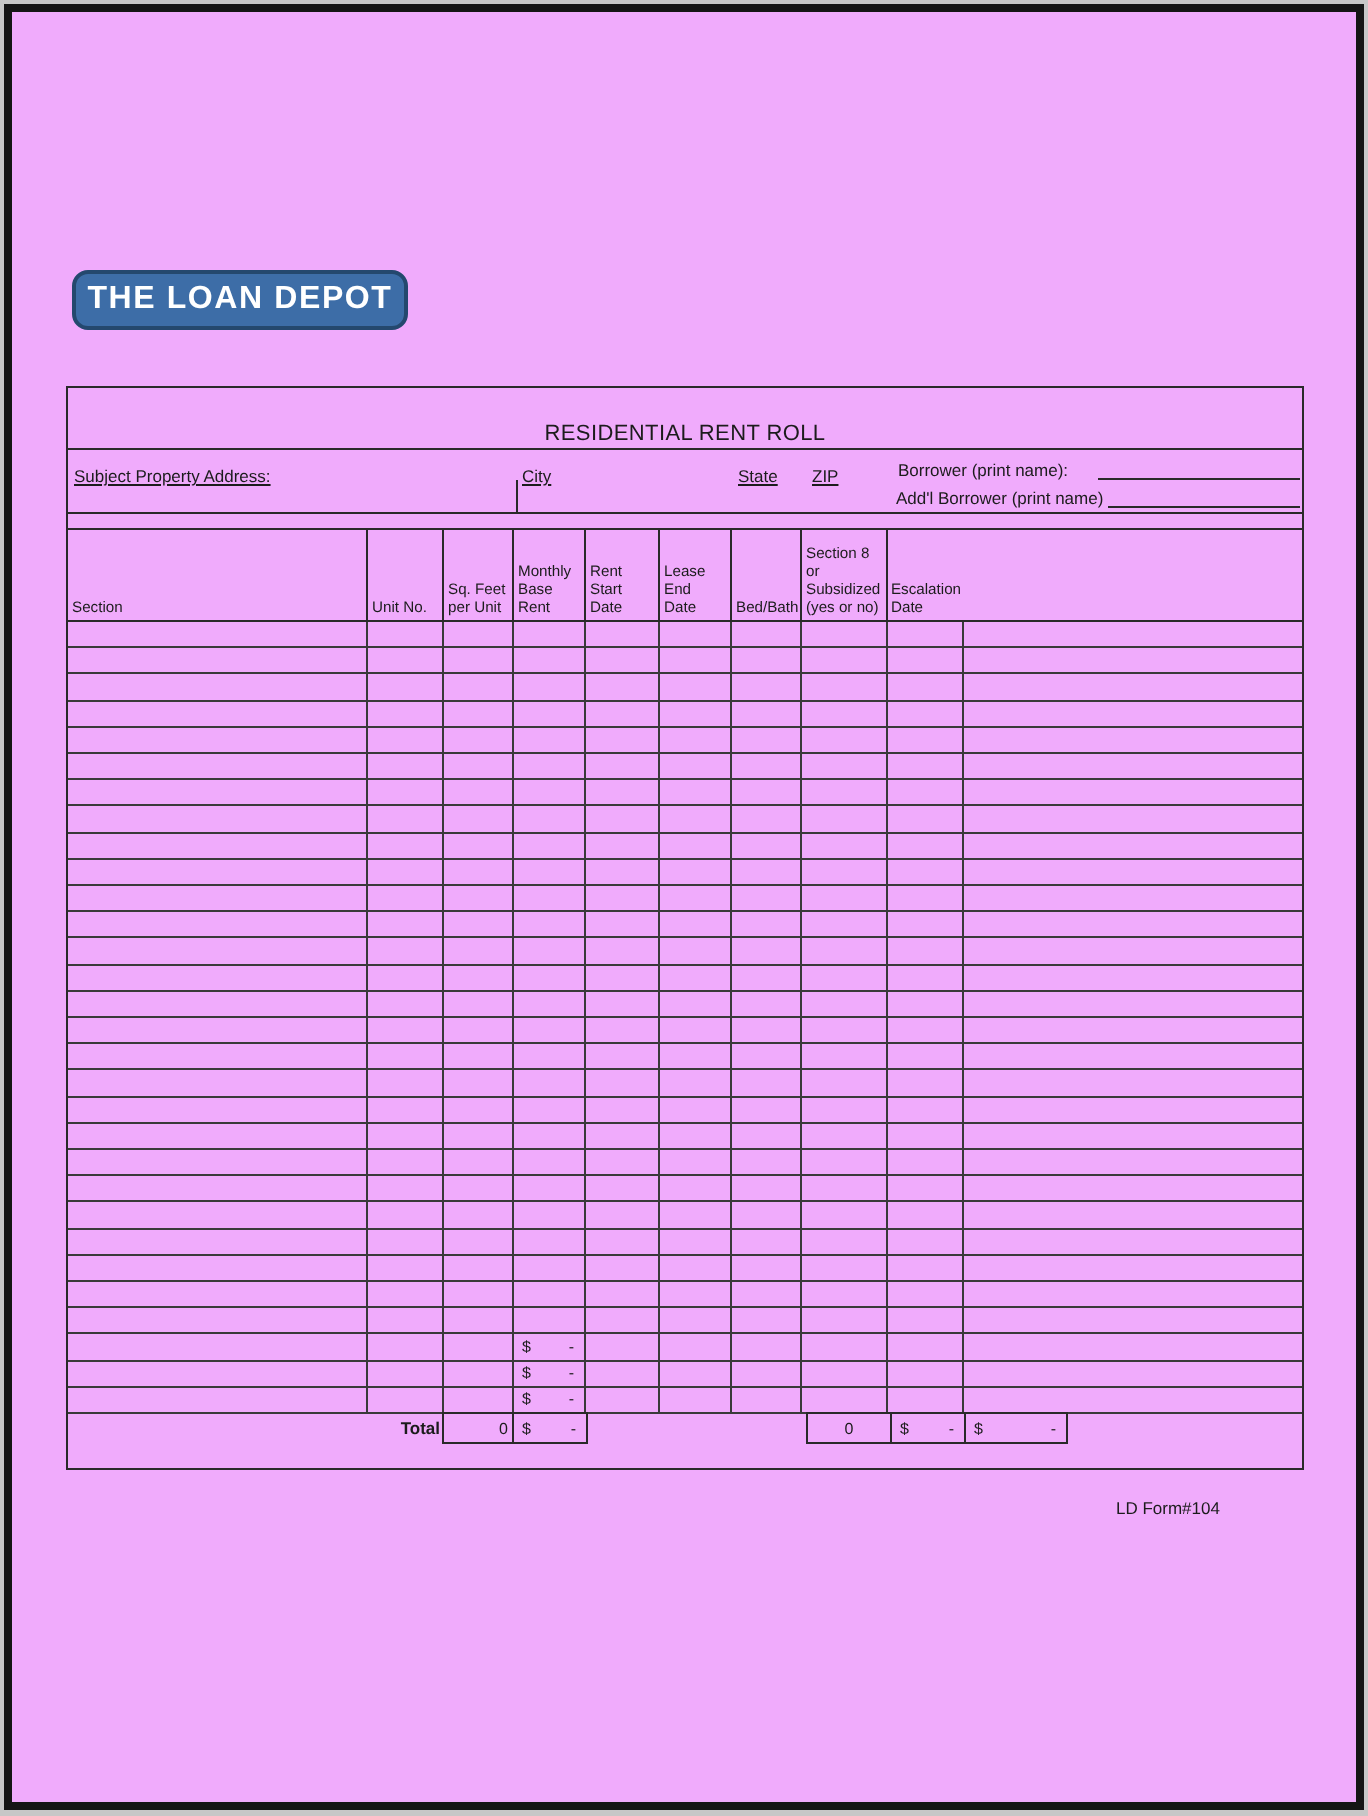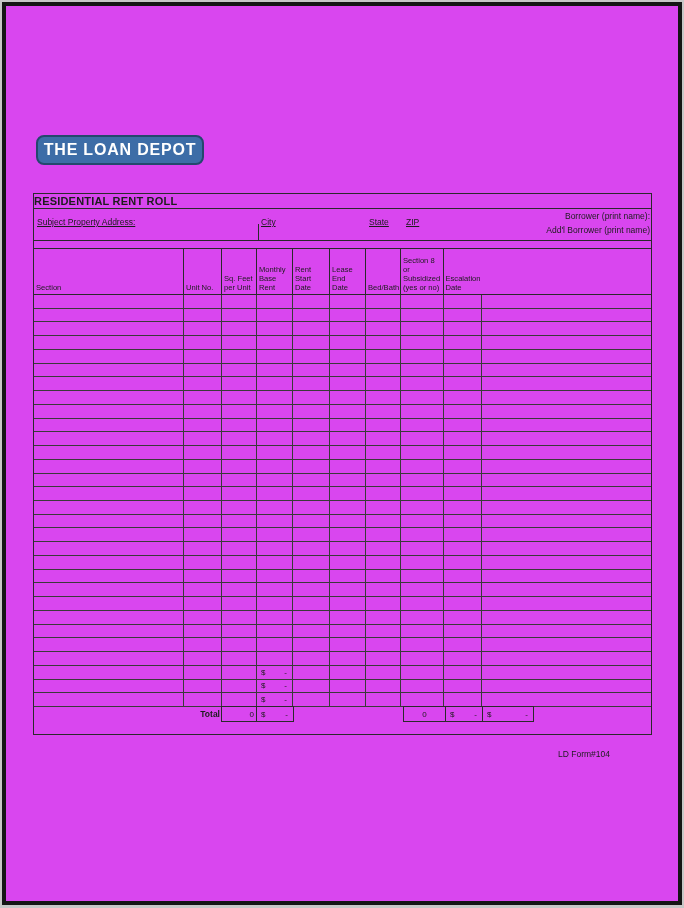--- a/index.html
+++ b/index.html
@@ -1,42 +1,42 @@
 <!DOCTYPE html>
 <html><head>
 <meta charset="utf-8">
 <style>
   * { margin:0; padding:0; box-sizing:border-box; }
   html,body { width:684px; height:908px; overflow:hidden; }
   body { background:#c7c7c7; font-family:"Liberation Sans", sans-serif; position:relative; color:#1c1c1c; }
 
   .page { position:absolute; left:2px; top:2px; width:680px; height:903px;
-          background:#d946ef; border:4px solid #151515; }
+          background:#f0abfc; border:4px solid #151515; }
 
   .logo { position:absolute; left:30px; top:129px; width:168px; height:30px;
           border:2px solid #24486e; border-radius:8px; color:#ffffff;
           font-weight:bold; font-size:16px; letter-spacing:0.8px;
           text-align:center; line-height:25px; }
 
   .form { position:absolute; left:27px; top:187px; width:619px; height:542px;
           border:1px solid #2a2a2a; display:flex; flex-direction:column; }
 
-  .title-row { height:15px; border-bottom:1px solid #2a2a2a; text-align:left;
-               font-weight:bold; font-size:11px; line-height:14px; letter-spacing:0.2px; }
+  .title-row { height:15px; border-bottom:1px solid #2a2a2a; text-align:center;
+               font-weight:normal; font-size:11px; line-height:14px; letter-spacing:0.2px;margin-top:16px; }
 
   .addr { height:32px; border-bottom:1px solid #2a2a2a; position:relative; font-size:8.5px; }
   .addr .lbl { position:absolute; top:8px; white-space:nowrap;text-decoration:underline; }
   .addr .subject { left:3px; }
   .addr .city    { left:227px; }
   .addr .state   { left:335px; }
   .addr .zip     { left:372px; }
   .city-divider  { position:absolute; left:224px; top:15px; height:17px;
                    border-left:1px solid #2a2a2a; }
   .borrower-row, .addl-row { position:absolute; right:1px; height:13px;
-                   display:flex; align-items:flex-end; white-space:nowrap;flex-direction:column; }
+                   display:flex; align-items:flex-end; white-space:nowrap; }
   .borrower-row { left:415px; top:2px; }
   .addl-row     { left:414px; top:16px; }
   .fill { flex:1; border-bottom:1px solid #2a2a2a; height:100%; }
   .borrower-row .fill { margin-left:15px; }
   .addl-row .fill     { margin-left:2px; }
 
   .spacer { height:8px; border-bottom:1px solid #2a2a2a; }
 
   .cols { display:grid;
           grid-template-columns:150px 38px 35px 36px 37px 36px 35px 43px 38px 1fr; }

